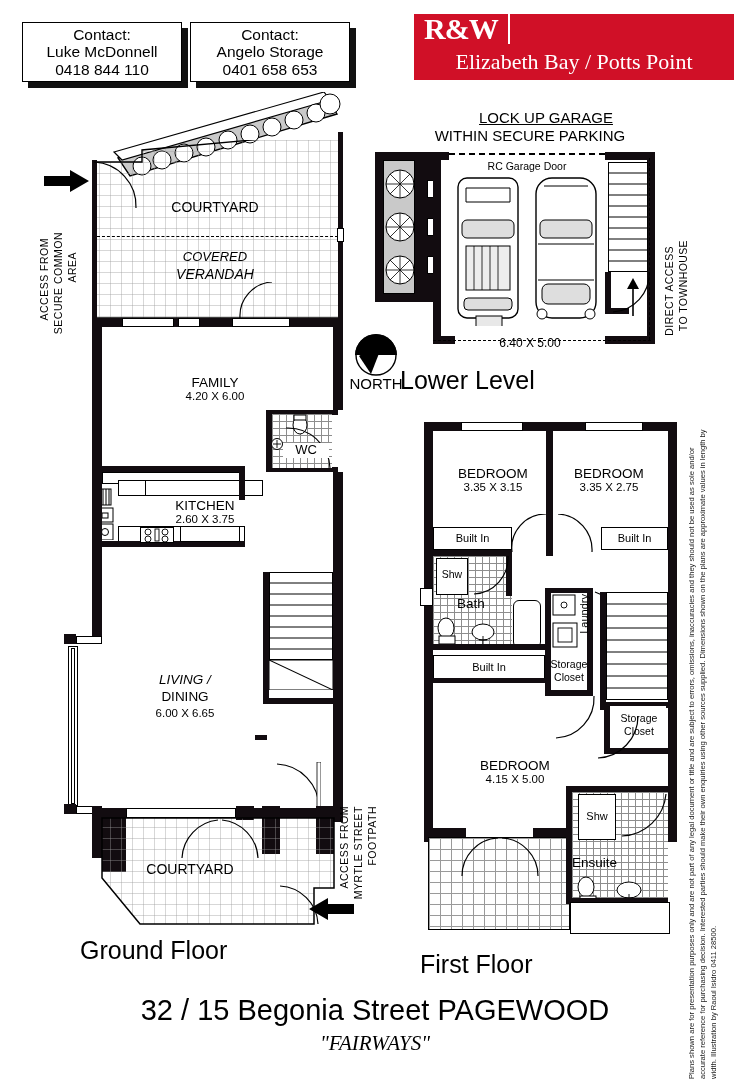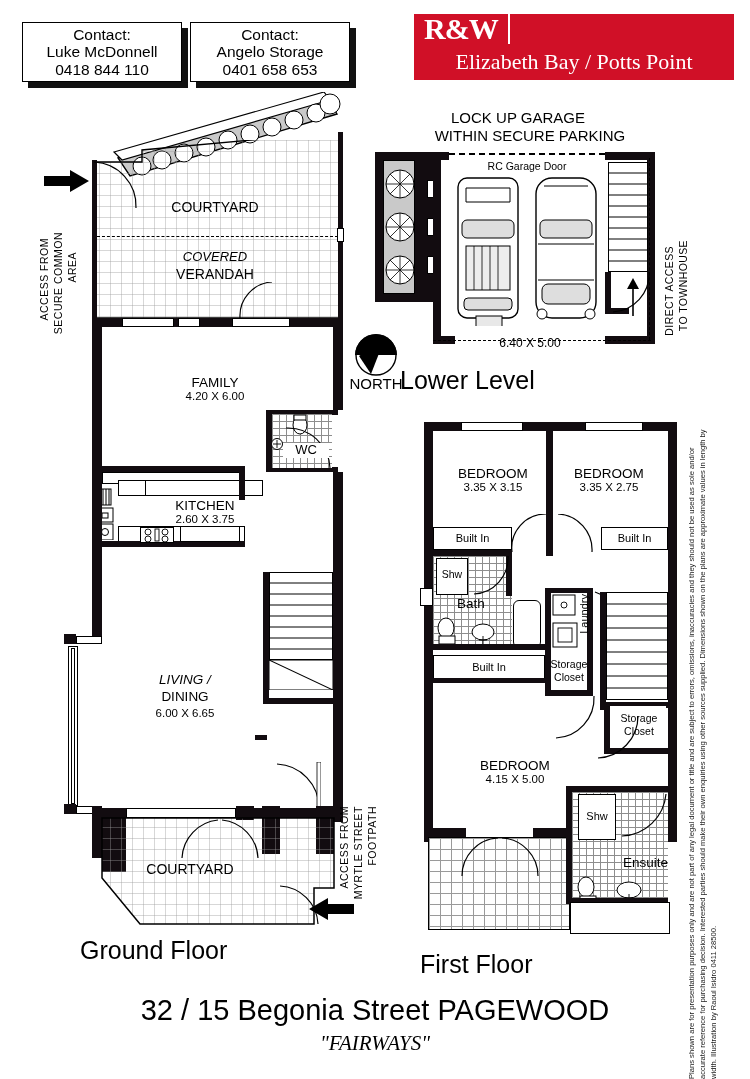--- a/index.html
+++ b/index.html
@@ -118,21 +118,21 @@
   <polygon points="0,8 26,8 26,2 45,13 26,24 26,18 0,18" fill="#000"></polygon>
 </svg>
 
 <div class="vert-text" style="left:38px;top:238px;font-size:10.5px;letter-spacing:.5px;">ACCESS FROM</div>
 <div class="vert-text" style="left:52px;top:232px;font-size:10.5px;letter-spacing:.5px;">SECURE COMMON</div>
 <div class="vert-text" style="left:66px;top:252px;font-size:10.5px;letter-spacing:.5px;">AREA</div>
 
 <div class="lbl" style="left:150px;top:200px;width:130px;font-size:14px;">COURTYARD</div>
 
 <div class="lbl" style="left:150px;top:250px;width:130px;font-size:13px;font-style:italic;">COVERED</div>
-<div class="lbl" style="left:150px;top:267px;width:130px;font-size:14px;">VERANDAH</div>
+<div class="lbl" style="left:150px;top:267px;width:130px;font-size:14px;font-style:italic;">VERANDAH</div>
 <svg class="abs" style="left:238px;top:282px;width:36px;height:38px;">
   <path d="M34 0 A34 34 0 0 0 2 36" fill="none" stroke="#000" stroke-width="1.2"></path>
 </svg>
 
 <div class="wall" style="left:92px;top:318px;width:10px;height:152px;"></div>
 <div class="wall" style="left:333px;top:318px;width:10px;height:92px;"></div>
 
 <div class="wall" style="left:92px;top:318px;width:251px;height:9px;"></div>
 
 <div class="white abs" style="left:122px;top:318px;width:52px;height:9px;border:1px solid #000;box-sizing:border-box;"></div>
@@ -255,21 +255,21 @@
 <div class="floor-title" style="left:80px;top:936px;width:280px;">Ground Floor</div>
 
 <svg class="abs" style="left:355px;top:334px;width:42px;height:42px;">
   <circle cx="21" cy="21" r="20" fill="#fff" stroke="#000" stroke-width="1.4"></circle>
   <path d="M21 0 A21 21 0 0 1 42 21 L21 21 Z" fill="#000"></path>
   <path d="M21 0 A21 21 0 0 0 0 21 L21 21 Z" fill="#000"></path>
   <polygon points="30,4 16,40 4,22" fill="#000"></polygon>
 </svg>
 <div class="abs" style="left:345px;top:375px;width:62px;text-align:center;font-size:15px;">NORTH</div>
 
-<div class="sec-title" style="left:388px;top:110px;width:260px;">LOCK UP GARAGE</div>
+<div class="sec-title" style="left:416px;top:110px;width:260px;text-decoration:underline;">LOCK UP GARAGE</div>
 <div class="sec-title" style="left:385px;top:128px;width:290px;">WITHIN SECURE PARKING</div>
 
 <div class="wall" style="left:375px;top:152px;width:58px;height:150px;"></div>
 <div class="abs" style="left:383px;top:160px;width:32px;height:134px;background:#c9c9c9;border:1px solid #000;box-sizing:border-box;"></div>
 <svg class="abs" style="left:383px;top:160px;width:34px;height:134px;">
   <g fill="#fff" stroke="#000" stroke-width="1">
     <circle cx="17" cy="24" r="14"></circle>
       <circle cx="17" cy="67" r="14"></circle>
       <circle cx="17" cy="110" r="14"></circle>
   </g>
@@ -448,21 +448,21 @@
 </svg>
 
 <div class="wall" style="left:566px;top:786px;width:6px;height:118px;"></div>
 <div class="wall" style="left:566px;top:786px;width:102px;height:6px;"></div>
 <div class="tile-sm" style="left:572px;top:792px;width:96px;height:106px;"></div>
 <div class="thin" style="left:578px;top:794px;width:38px;height:46px;background:#fff;"></div>
 <div class="abs" style="left:578px;top:810px;width:38px;text-align:center;font-size:11px;">Shw</div>
 <svg class="abs" style="left:620px;top:792px;width:48px;height:46px;">
   <path d="M46 2 A46 46 0 0 1 2 44" fill="none" stroke="#000" stroke-width="1.2"></path>
 </svg>
-<div class="abs" style="left:572px;top:855px;width:96px;text-align:right;font-size:13.5px;">Ensuite</div>
+<div class="abs" style="left:572px;top:855px;width:96px;text-align:left;font-size:13.5px;">Ensuite</div>
 <svg class="abs" style="left:572px;top:874px;width:96px;height:34px;">
   <ellipse cx="14" cy="13" rx="8" ry="10" fill="#fff" stroke="#000" stroke-width="1"></ellipse>
   <rect x="8" y="22" width="16" height="8" fill="#fff" stroke="#000" stroke-width="1"></rect>
   <ellipse cx="57" cy="16" rx="12" ry="8" fill="#fff" stroke="#000" stroke-width="1"></ellipse>
   <path d="M52 24h10M57 20v8" stroke="#000" stroke-width="0.9"></path>
 </svg>
 <div class="wall" style="left:566px;top:898px;width:102px;height:6px;"></div>
 <div class="thin" style="left:570px;top:902px;width:100px;height:32px;background:#fff;"></div>
 
 <div class="floor-title" style="left:420px;top:950px;width:260px;">First Floor</div>

